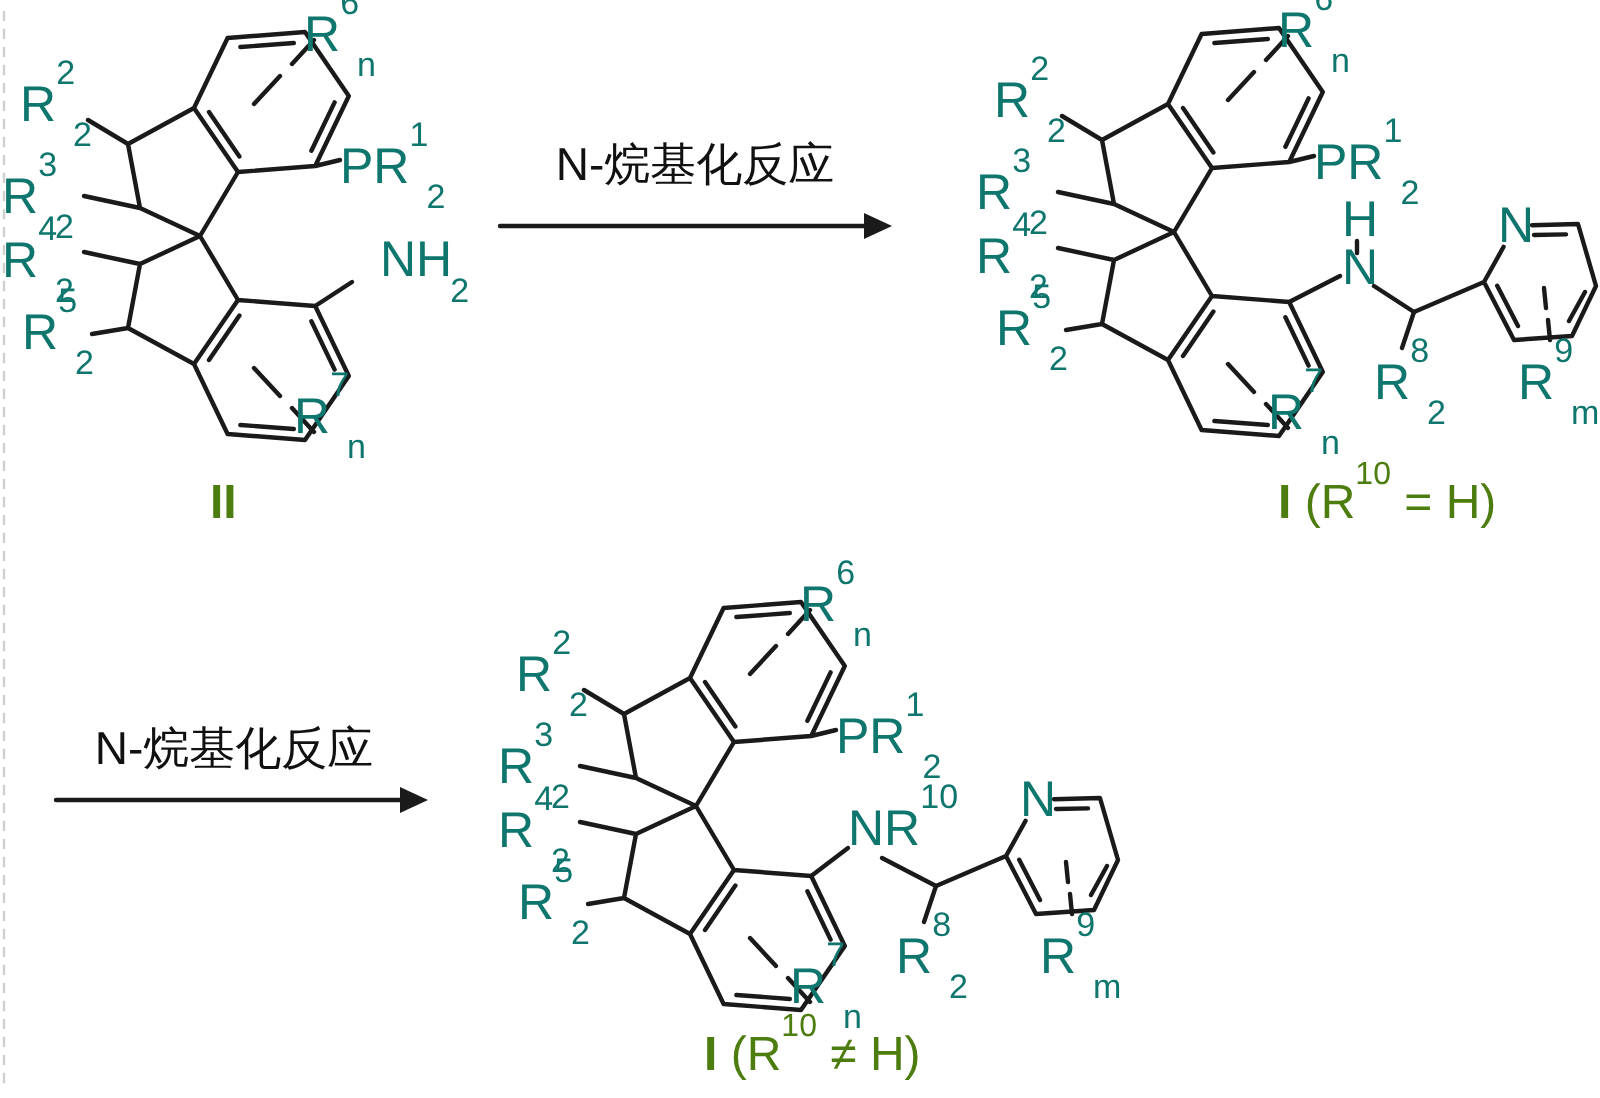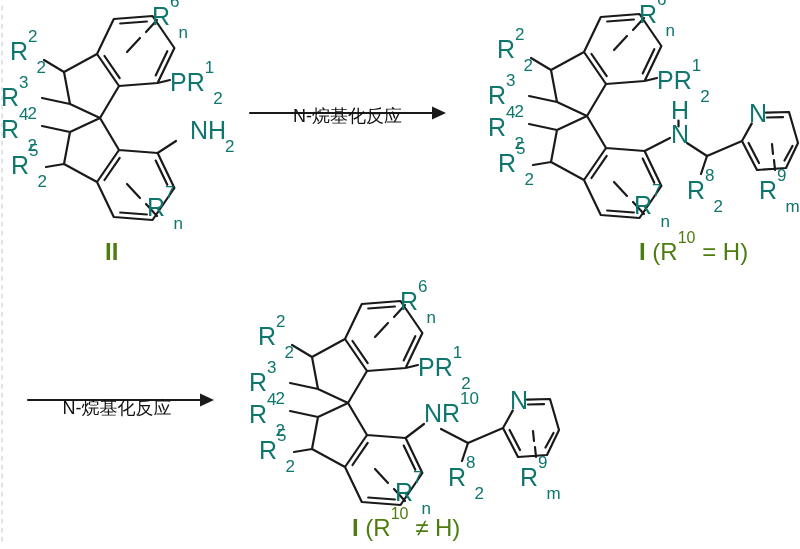--- a/index.html
+++ b/index.html
@@ -10,21 +10,21 @@
   .struct { position:absolute; }
   svg.skel { position:absolute; left:0; top:0; overflow:visible; }
   svg path { stroke:#1a1a1a; stroke-width:2.2; fill:none; stroke-linecap:round; stroke-linejoin:round; }
   svg polygon { fill:#1a1a1a; stroke:none; }
   .lbl { position:absolute; font-size:25px; line-height:1; white-space:nowrap; color:#0f766e; }
   .lbl sup { font-size:17px; position:relative; top:-9px; }
   .lbl sub { font-size:17px; position:relative; top:7px; margin-left:-1px; }
   .caption { position:absolute; font-size:24px; line-height:1; white-space:nowrap; color:#4d7c0f; }
   .caption b { font-weight:700; }
   .caption sup { font-size:16px; position:relative; top:-8px; }
-  .cn { position:absolute; font-size:18px; line-height:1.1; text-align:center; color:#111;margin-top:37px; }
+  .cn { position:absolute; font-size:23px; line-height:1.1; text-align:center; color:#111; }
 </style>
 </head>
 <body>
 
 <div class="canvas">
 
   <svg class="skel" width="800" height="549" viewBox="0 0 800 549">
     <path d="M2,6 L2,543" style="stroke:#cfcfcf;stroke-width:1.2;stroke-dasharray:4 5"></path>
     <path d="M250,113 L432,113"></path>
     <polygon points="432,106.5 446,113 432,119.5"></polygon>

